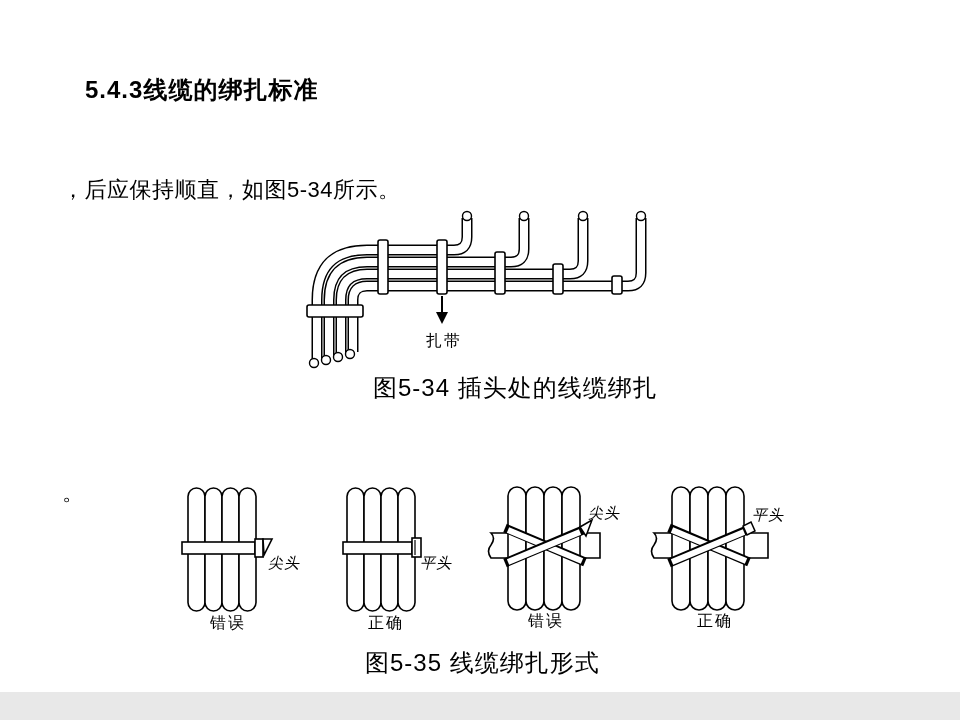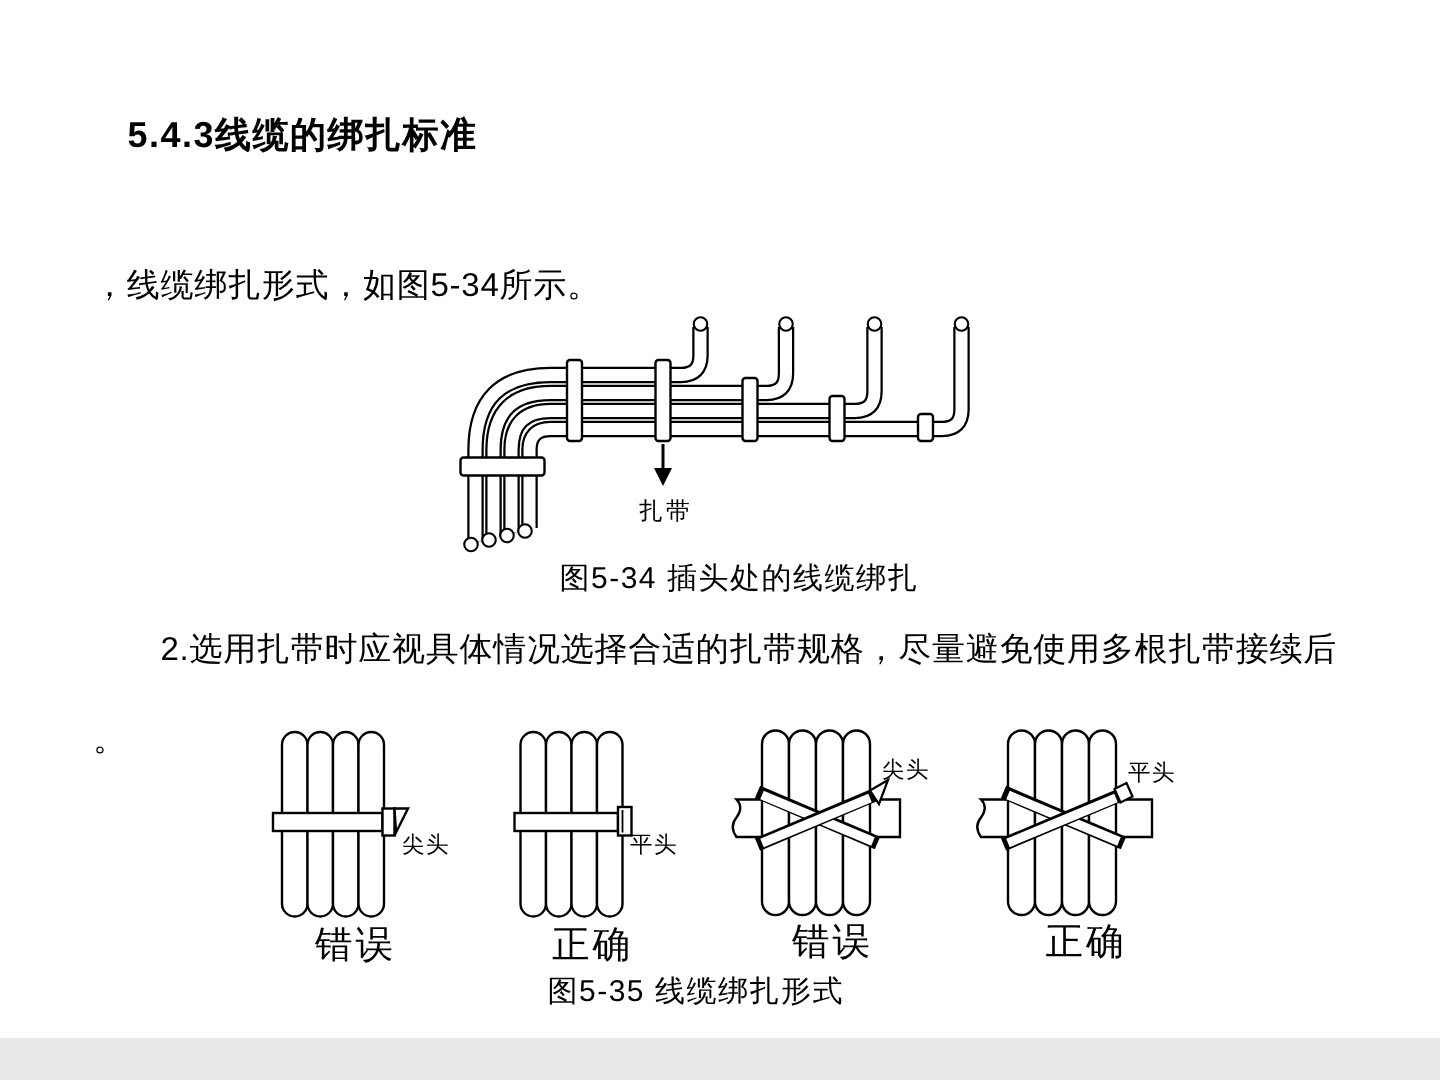--- a/index.html
+++ b/index.html
@@ -16,44 +16,44 @@
     font-size:24px;font-weight:bold;letter-spacing:1px;
     margin:0;white-space:pre;
   }
   .body-line{
     position:absolute;left:62px;
     font-size:22px;line-height:30px;letter-spacing:0.5px;
     white-space:pre;
   }
   .caption{
     position:absolute;
-    font-size:20px;letter-spacing:1px;white-space:pre;
+    font-size:24px;letter-spacing:1px;white-space:pre;
   }
   .fig-small-label{
     position:absolute;
-    font-size:15px;letter-spacing:1px;white-space:pre;
+    font-size:15px;letter-spacing:1px;white-space:pre;font-style:italic;
   }
   .fig-tie-label{
     position:absolute;
     font-size:16px;letter-spacing:2px;white-space:pre;margin-top:16px;
   }
   .verdict-label{
     position:absolute;
-    font-size:25px;letter-spacing:2px;white-space:pre;
+    font-size:16px;letter-spacing:2px;white-space:pre;
   }
   svg{position:absolute;}
 </style>
 </head>
 <body>
 
 <div class="page">
 
   <h1 class="heading">5.4.3线缆的绑扎标准</h1>
 
-  <div class="body-line" style="top:175px">，线缆绑扎形式，如图5-34所示。</div>
+  <div class="body-line" style="top:175px">，后应保持顺直，如图5-34所示。</div>
 
   <svg width="380" height="170" viewBox="0 0 380 170" style="left:290px;top:203px">
     <g fill="none" stroke-linecap="butt">
 
       <path d="M27,158 V97 Q27,47 77,47 H164 Q177,47 177,34 V15" stroke="#000" stroke-width="11"></path>
       <path d="M39,155 V97 Q39,59 77,59 H221 Q234,59 234,46 V15" stroke="#000" stroke-width="11"></path>
       <path d="M51,152 V97 Q51,71 77,71 H280 Q293,71 293,58 V15" stroke="#000" stroke-width="11"></path>
       <path d="M63,149 V97 Q63,83 77,83 H338 Q351,83 351,70 V15" stroke="#000" stroke-width="11"></path>
 
       <path d="M27,158 V97 Q27,47 77,47 H164 Q177,47 177,34 V15" stroke="#fff" stroke-width="8"></path>
@@ -82,21 +82,20 @@
     <g>
       <line x1="152" y1="93" x2="152" y2="110" stroke="#000" stroke-width="2"></line>
       <polygon points="146,109 158,109 152,121" fill="#000"></polygon>
     </g>
   </svg>
 
   <span class="fig-tie-label" style="left:426px;top:315px">扎带</span>
 
   <div class="caption" style="left:373px;top:372px">图5-34 插头处的线缆绑扎</div>
 
-  <div class="body-line" style="top:418px">　　2.选用扎带时应视具体情况选择合适的扎带规格，尽量避免使用多根扎带接续后</div>
   <div class="body-line" style="top:478px">。</div>
 
   <svg width="620" height="150" viewBox="0 0 620 150" style="left:180px;top:483px">
 
     <g fill="#fff" stroke="#000" stroke-width="1.6">
       <rect x="8" y="5" width="17" height="123" rx="8.5"></rect>
       <rect x="25" y="5" width="17" height="123" rx="8.5"></rect>
       <rect x="42" y="5" width="17" height="123" rx="8.5"></rect>
       <rect x="59" y="5" width="17" height="123" rx="8.5"></rect>
       <rect x="2" y="59" width="73" height="12"></rect>

